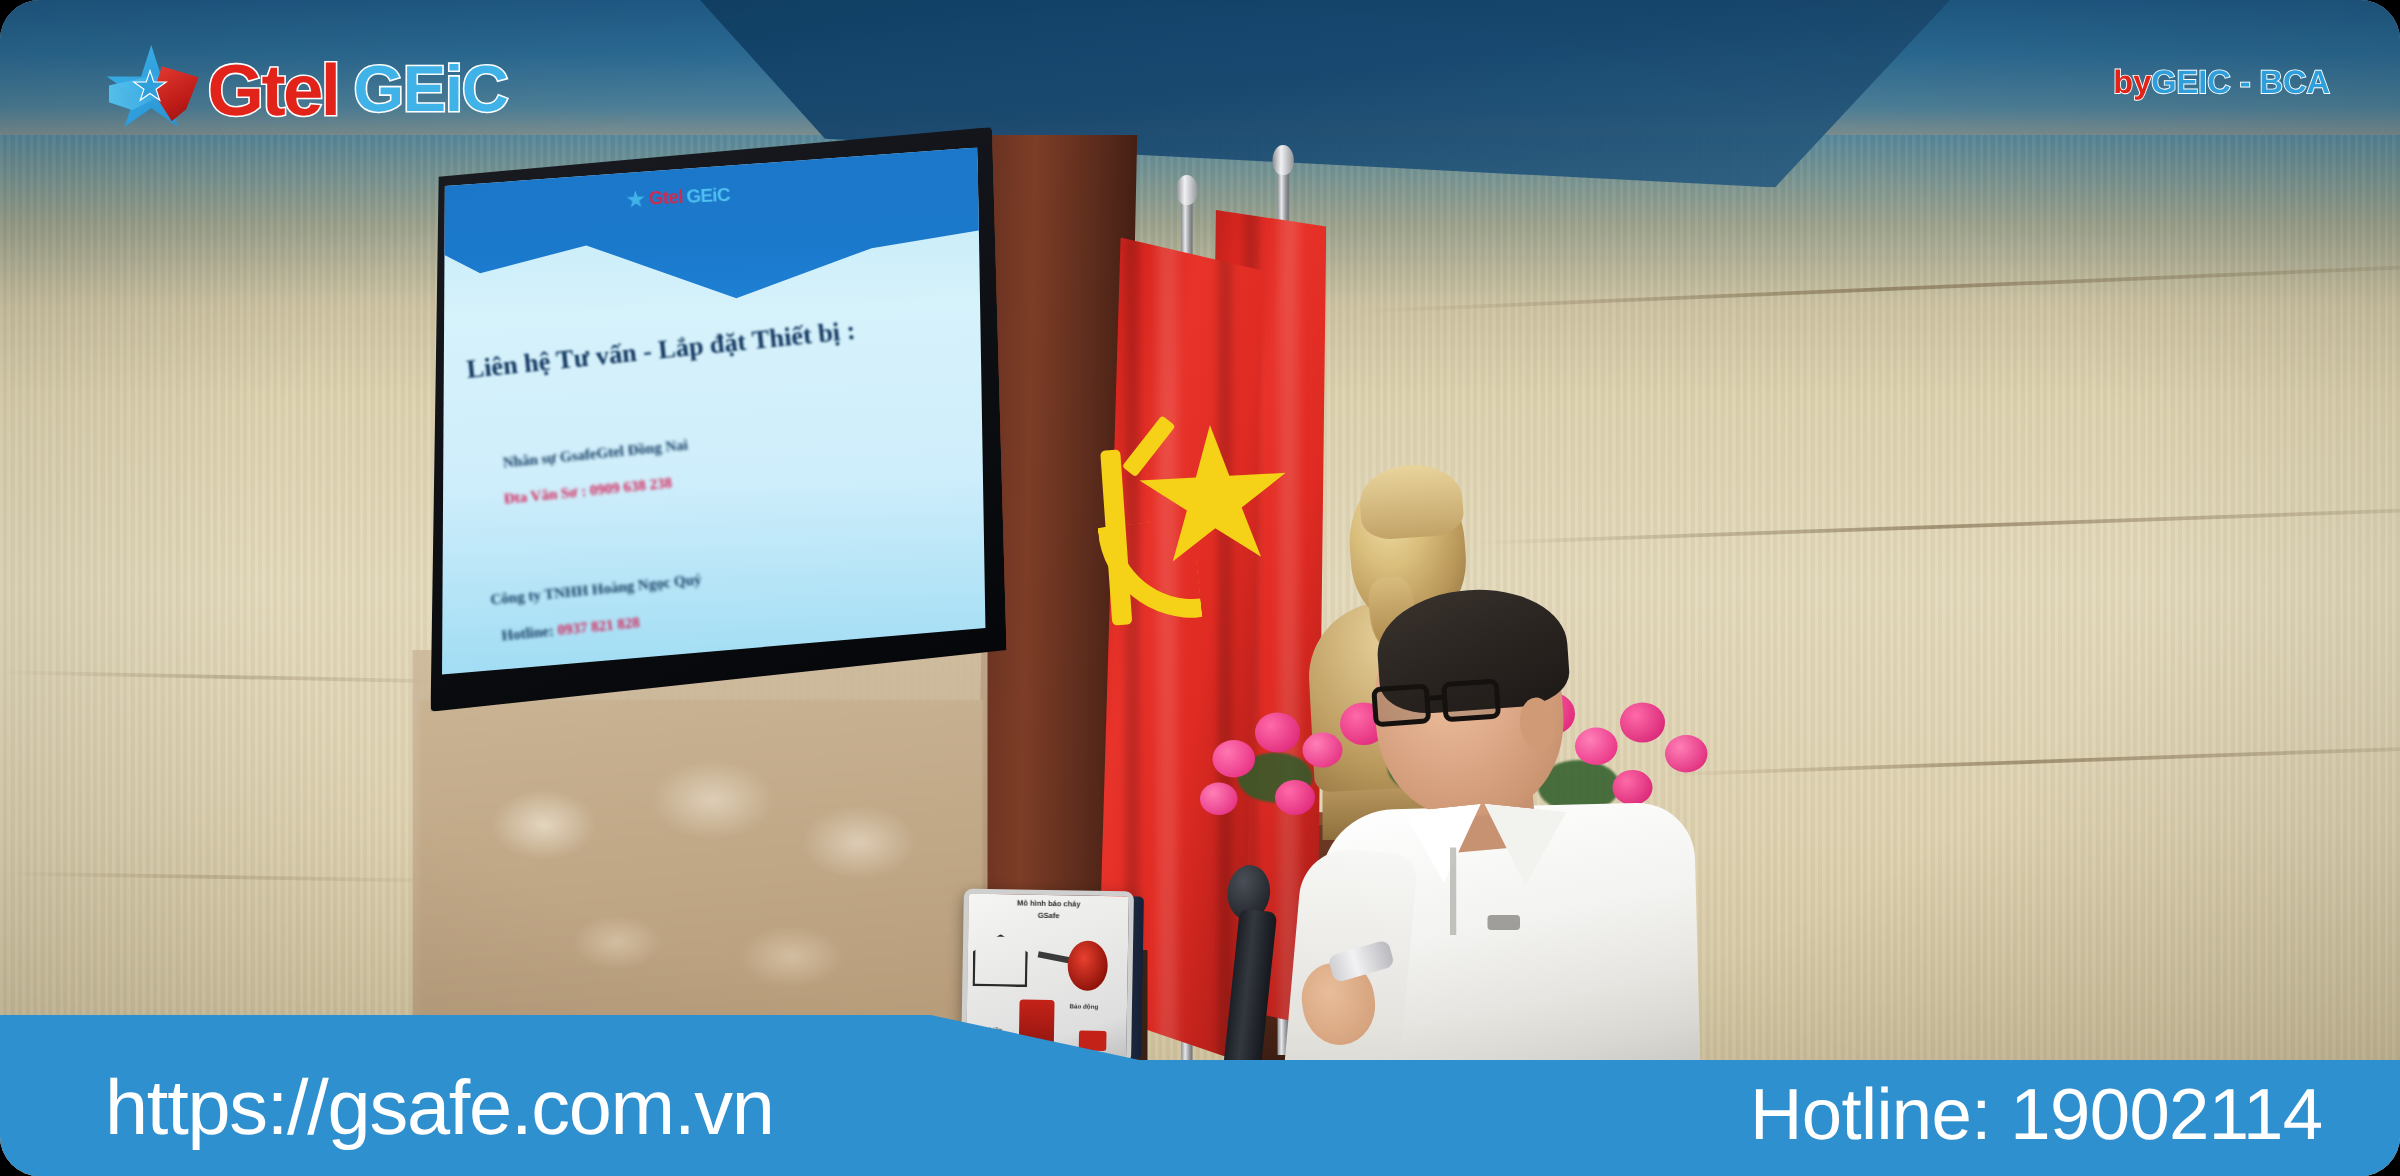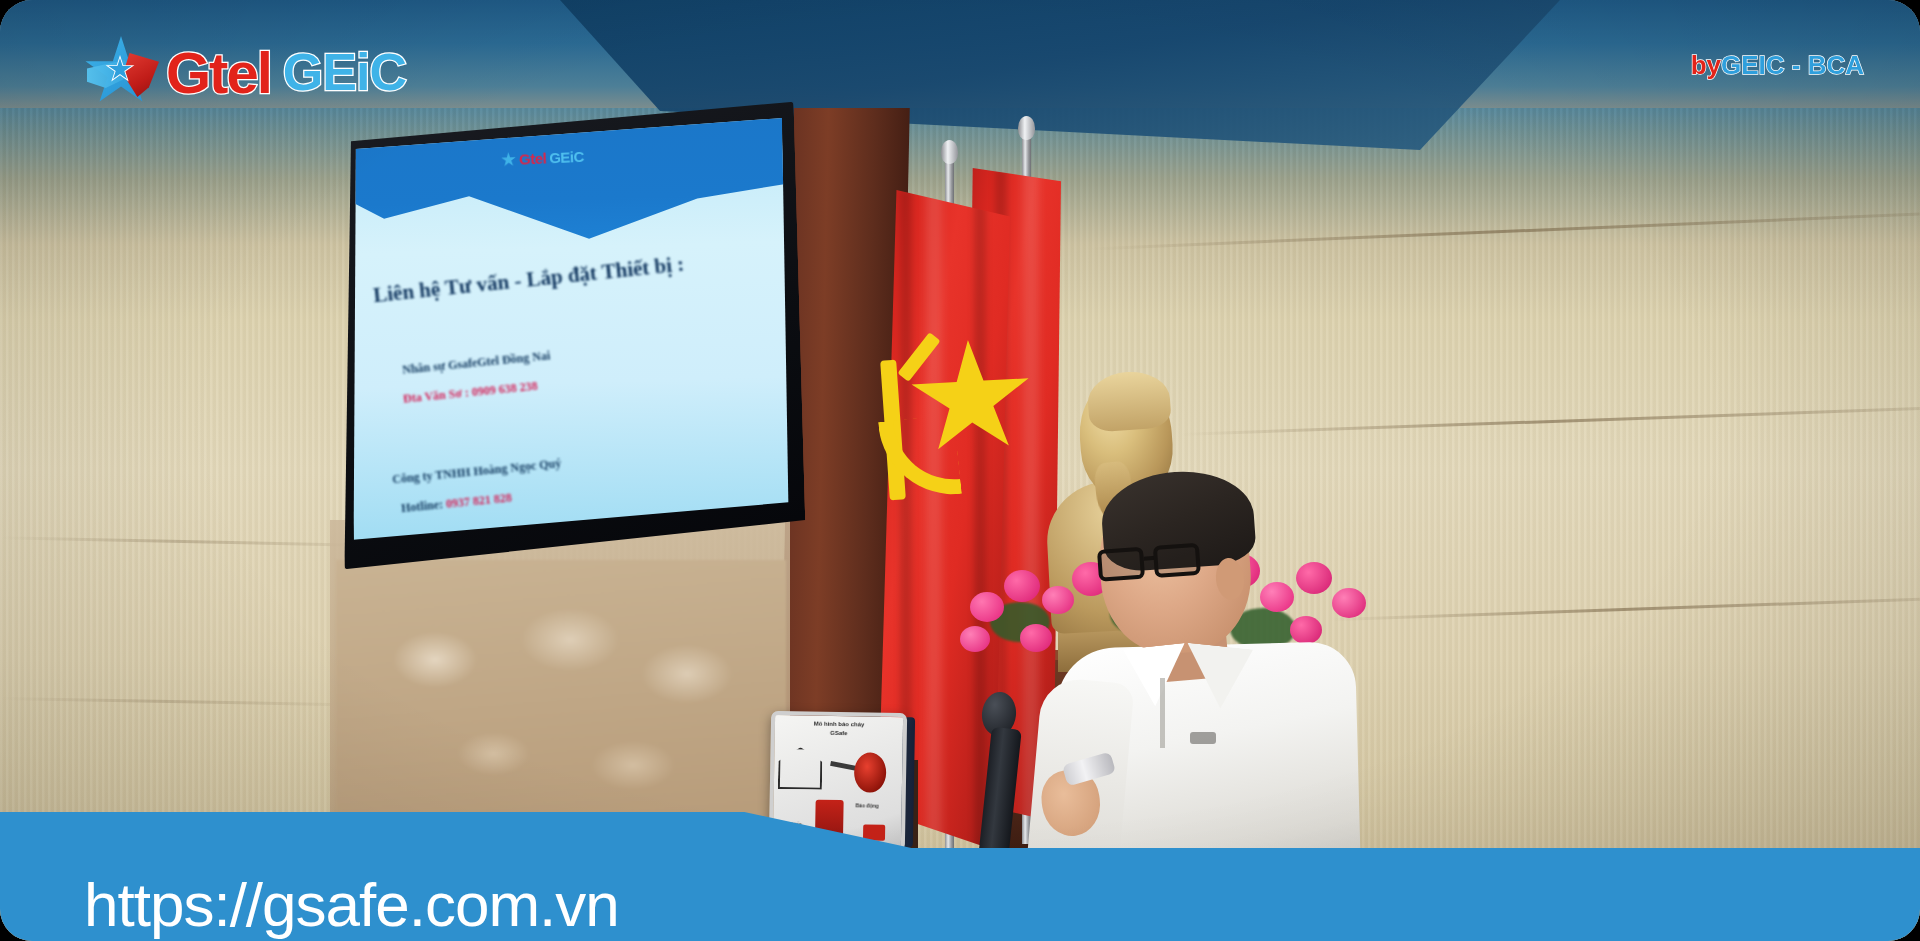--- a/index.html
+++ b/index.html
@@ -311,21 +311,21 @@
   }
   .banner-right{
     position:absolute;left:700px;top:848px;width:1220px;height:93px;background:#2e90ce;
   }
   .banner-wedge{
     position:absolute;left:640px;top:812px;width:290px;height:40px;background:#2e90ce;
     clip-path:polygon(0 0,36% 0,100% 100%,0 100%);
   }
   .banner-url{
     position:absolute;left:84px;top:851px;
-    font:400 62px "Liberation Sans",sans-serif;color:#ffffff;letter-spacing:-1px;margin-top:18px;
+    font:400 62px "Liberation Sans",sans-serif;color:#ffffff;letter-spacing:-1px;
   }
   .banner-hotline{
     position:absolute;right:62px;top:858px;
     font:400 58px "Liberation Sans",sans-serif;color:#ffffff;letter-spacing:-.5px;
   }
   .vignette{position:absolute;inset:0;pointer-events:none;
     background:radial-gradient(ellipse at 50% 45%, rgba(0,0,0,0) 55%, rgba(0,0,0,.14) 100%);}
 </style>
 </head>
 <body>
@@ -481,14 +481,15 @@
       <span class="by">by</span><span class="geicbca">GEIC - BCA</span>
     </div>
   </div>
 
   <div class="banner">
     <div class="banner-left"></div>
     <div class="banner-wedge"></div>
     <div class="banner-right"></div>
   </div>
   <div class="banner-url">https://gsafe.com.vn</div>
+  <div class="banner-hotline">Hotline: 19002114</div>
 
 </div>
 
 </body></html>

